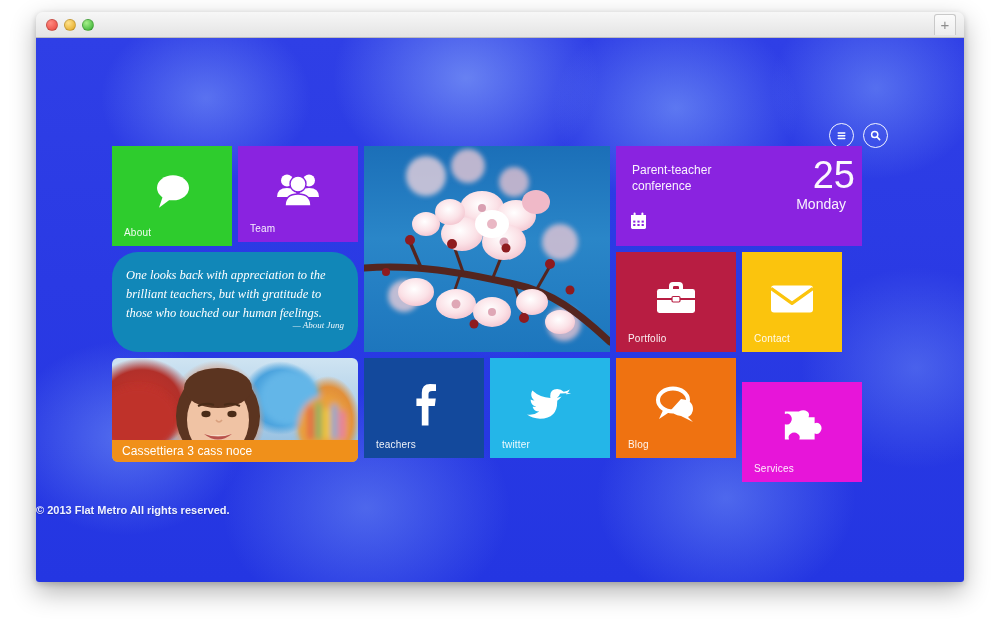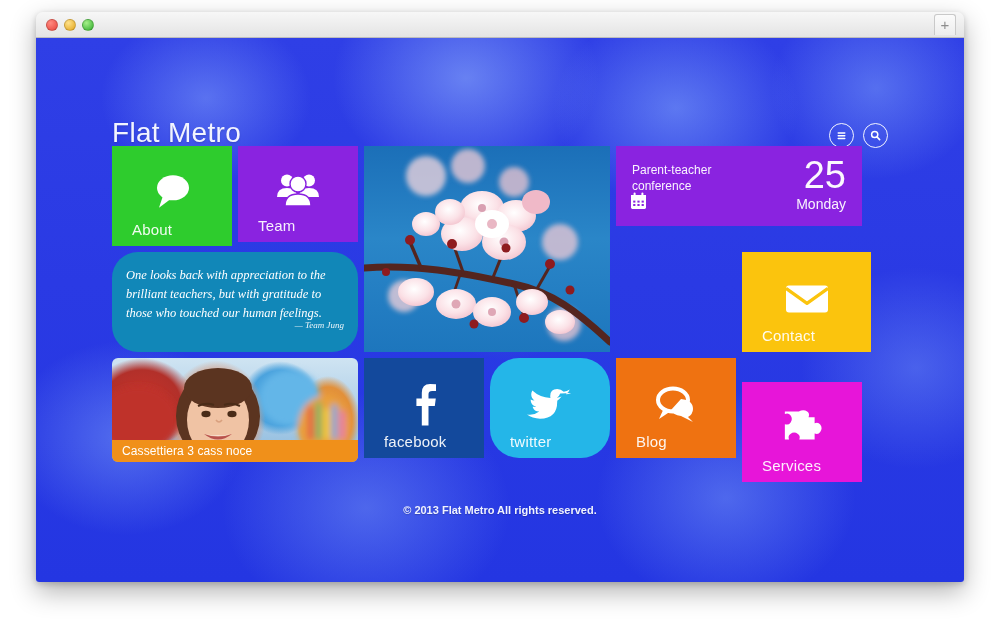--- a/index.html
+++ b/index.html
@@ -76,41 +76,41 @@
   }
 
   
   .grid{ position:absolute; left:76px; top:108px; width:776px; height:340px; }
   .tile{
     position:absolute;
     overflow:hidden;
     color:#fff;
   }
   .tile-label{
-    position:absolute; left:20px; bottom:8px;
-    font-size:15px; color:rgba(255,255,255,.93);
+    position:absolute; left:12px; bottom:8px;
+    font-size:10px; color:rgba(255,255,255,.93);
     letter-spacing:.2px;
   }
   .tile-icon{
     position:absolute; left:0; right:0; top:50%;
     transform:translateY(-60%);
     display:flex; align-items:center; justify-content:center;
   }
 
   
   #tile-about    { left:0;    top:0;    width:120px; height:100px; }
   #tile-team     { left:126px;top:0;    width:120px; height:96px; }
   #tile-quote    { left:0;    top:106px;width:246px; height:100px;border-radius:26px; }
   #tile-photo    { left:252px;top:0;    width:246px; height:206px; }
-  #tile-calendar { left:504px;top:0;    width:246px; height:80px; }
+  #tile-calendar { left:504px;top:0;    width:246px; height:100px; }
   #tile-portfolio{ left:504px;top:106px;width:120px; height:100px; }
-  #tile-contact  { left:630px;top:106px;width:129px; height:100px;text-align:right; }
+  #tile-contact  { left:630px;top:106px;width:100px; height:100px;text-align:right; }
   #tile-kids     { left:0;    top:212px;width:246px; height:104px;border-radius:6px; }
   #tile-facebook { left:252px;top:212px;width:120px; height:100px; }
-  #tile-twitter  { left:378px;top:212px;width:120px; height:100px;border-radius:29px; }
+  #tile-twitter  { left:378px;top:212px;width:120px; height:100px; }
   #tile-blog     { left:504px;top:212px;width:120px; height:100px;text-align:center; }
   #tile-services { left:630px;top:212px;width:120px; height:100px;margin-top:24px; }
 
   
   .quote-text{
     position:absolute; left:14px; top:14px; right:14px;
     font-family:"Liberation Serif", serif;
     font-style:italic; font-size:12.5px; line-height:1.52;
     color:#ffffff;
   }
@@ -119,21 +119,21 @@
     font-family:"Liberation Serif", serif;
     font-style:italic; font-size:9px; color:rgba(255,255,255,.92);
   }
 
   
   .cal-title{
     position:absolute; left:16px; top:16px; width:130px;
     font-size:12px; line-height:1.35; color:rgba(255,255,255,.95);
   }
   .cal-day{
-    position:absolute; right:16px; top:6px;
+    position:absolute; right:7px; top:6px;
     font-size:38px; font-weight:300; color:rgba(255,255,255,.97);
     line-height:1.25;
   }
   .cal-weekday{
     position:absolute; right:16px; top:50px;
     font-size:14px; color:rgba(255,255,255,.95);text-align:center;
   }
   .cal-icon{ position:absolute; left:14px; bottom:12px; }
 
   
@@ -153,21 +153,21 @@
   }
   .kids-caption{
     position:absolute; left:0; right:0; bottom:0; height:22px;
     background:#f0901a;
     color:#ffffff; font-size:12px; line-height:22px;
     padding-left:10px; letter-spacing:.1px;
   }
 
   .footer{
     position:absolute; left:0; right:0; top:466px;
-    text-align:center;
+    text-align:left;
     font-size:11px; font-weight:bold; color:#f0f3ff;
     text-shadow:0 1px 1px rgba(0,0,0,.2);
   }
 </style>
 </head>
 <body>
 
 <div class="window">
 
   <div class="titlebar">
@@ -175,21 +175,20 @@
       <span class="light red"></span>
       <span class="light yellow"></span>
       <span class="light green"></span>
     </div>
     <div class="newtab">+</div>
   </div>
 
   <div class="viewport">
 
     <div class="site-header">
-      <div class="brand">Flat Metro</div>
       <div class="header-icons">
         <span class="circ-btn">
           <svg width="13" height="13" viewBox="0 0 13 13" aria-hidden="true">
             <rect x="2.5" y="3.3" width="8" height="1.5" rx=".7" fill="#fff"></rect>
             <rect x="2.5" y="6.0" width="8" height="1.5" rx=".7" fill="#fff"></rect>
             <rect x="2.5" y="8.7" width="8" height="1.5" rx=".7" fill="#fff"></rect>
           </svg>
         </span>
         <span class="circ-btn">
           <svg width="13" height="13" viewBox="0 0 13 13" aria-hidden="true">
@@ -221,21 +220,21 @@
             <path d="M25 27 q0-9 10-9 q10 0 10 9 z" fill="#fff"></path>
             <circle cx="24" cy="14" r="8" fill="#fff" stroke="#8a23e0" stroke-width="1.4"></circle>
             <path d="M11 36 q0-12 13-12 q13 0 13 12 z" fill="#fff" stroke="#8a23e0" stroke-width="1.4"></path>
           </svg>
         </span>
         <span class="tile-label">Team</span>
       </div>
 
       <div class="tile" id="tile-quote" style="background:#1187b8">
         <div class="quote-text">One looks back with appreciation to the brilliant teachers, but with gratitude to those who touched our human feelings.</div>
-        <div class="quote-author">— Team Jung</div>
+        <div class="quote-author">— About Jung</div>
       </div>
 
       <div class="tile" id="tile-photo">
         <div class="photo-sky">
           <svg width="246" height="206" viewBox="0 0 246 206" aria-hidden="true" style="position:absolute;inset:0">
             <defs>
               <radialGradient id="pk" cx="45%" cy="40%" r="65%">
                 <stop offset="0%" stop-color="#ffffff"></stop>
                 <stop offset="60%" stop-color="#fbe2e7"></stop>
                 <stop offset="100%" stop-color="#f3c3ce"></stop>
@@ -315,20 +314,31 @@
               <rect x="7.4" y="8.6" width="2.2" height="2"></rect>
               <rect x="11.6" y="8.6" width="2.2" height="2"></rect>
               <rect x="3.2" y="12.0" width="2.2" height="2"></rect>
               <rect x="7.4" y="12.0" width="2.2" height="2"></rect>
               <rect x="11.6" y="12.0" width="2.2" height="2"></rect>
             </g>
           </svg>
         </span>
       </div>
 
+      <div class="tile" id="tile-portfolio" style="background:#b81d42">
+        <span class="tile-icon">
+          <svg width="46" height="40" viewBox="0 0 46 40" aria-hidden="true">
+            <path d="M16 8 q0-4 4-4 h6 q4 0 4 4 v3 h-4 v-2 q0-1-1.4-1 h-3.2 q-1.4 0-1.4 1 v2 h-4 z" fill="#fff"></path>
+            <rect x="4" y="11" width="38" height="24" rx="2.4" fill="#fff"></rect>
+            <rect x="4" y="20" width="38" height="2" fill="#b81d42"></rect>
+            <rect x="19" y="18.5" width="8" height="5.5" rx="1.2" fill="#fff" stroke="#b81d42" stroke-width="1.2"></rect>
+          </svg>
+        </span>
+        <span class="tile-label">Portfolio</span>
+      </div>
 
       <div class="tile" id="tile-contact" style="background:#fbc40d">
         <span class="tile-icon">
           <svg width="48" height="36" viewBox="0 0 48 36" aria-hidden="true">
             <rect x="3" y="5" width="42" height="27" rx="3" fill="#fff"></rect>
             <path d="M3 8 L24 23 L45 8" fill="none" stroke="#fbc40d" stroke-width="3.2" stroke-linejoin="round"></path>
           </svg>
         </span>
         <span class="tile-label">Contact</span>
       </div>
@@ -368,21 +378,21 @@
         </div>
         <div class="kids-caption">Cassettiera 3 cass noce</div>
       </div>
 
       <div class="tile" id="tile-facebook" style="background:#13499c">
         <span class="tile-icon">
           <svg width="32" height="46" viewBox="0 0 32 46" aria-hidden="true">
             <path d="M20.5 45 V25.5 H26.8 L27.8 18.2 H20.5 V13.8 q0-3.2 3.6-3.2 H28 V3.9 q-2-.4-6-.4 q-8.2 0-8.2 8.8 v5.9 H8.4 V25.5 h5.4 V45 z" fill="#fff"></path>
           </svg>
         </span>
-        <span class="tile-label">facebook</span>
+        <span class="tile-label">teachers</span>
       </div>
 
       <div class="tile" id="tile-twitter" style="background:#24b6e8">
         <span class="tile-icon">
           <svg width="48" height="40" viewBox="0 0 48 40" aria-hidden="true">
             <path d="M46 7.2 q-2.6 1.2-5.6 1.5 q3.2-1.9 4.1-5 q-3 1.8-6.2 2.4 Q35.4 3 31.5 3 q-7.3 0-7.3 7.3 q0 1.1.2 2.1 Q13.2 11.8 5.6 4.6 q-1.2 2-1.2 4.1 q0 4.2 3.4 6.5 q-2.1-.1-4-1.1 v.1 q0 5.9 5.8 7.1 q-1.1.3-2.2.3 q-.8 0-1.6-.1 q1.6 5 7 5.1 q-4.2 3.3-9.6 3.3 q-1.7 0-3.2-.2 Q5.6 34 13.6 34 q17.9 0 17.9-17.9 v-.8 Q34.3 13.3 36 11 q-2.3 1-4.9 1.2 q2.6-1.6 3.5-4.4 z" fill="#fff" transform="translate(1,2) scale(.96)"></path>
           </svg>
         </span>
         <span class="tile-label">twitter</span>
       </div>

